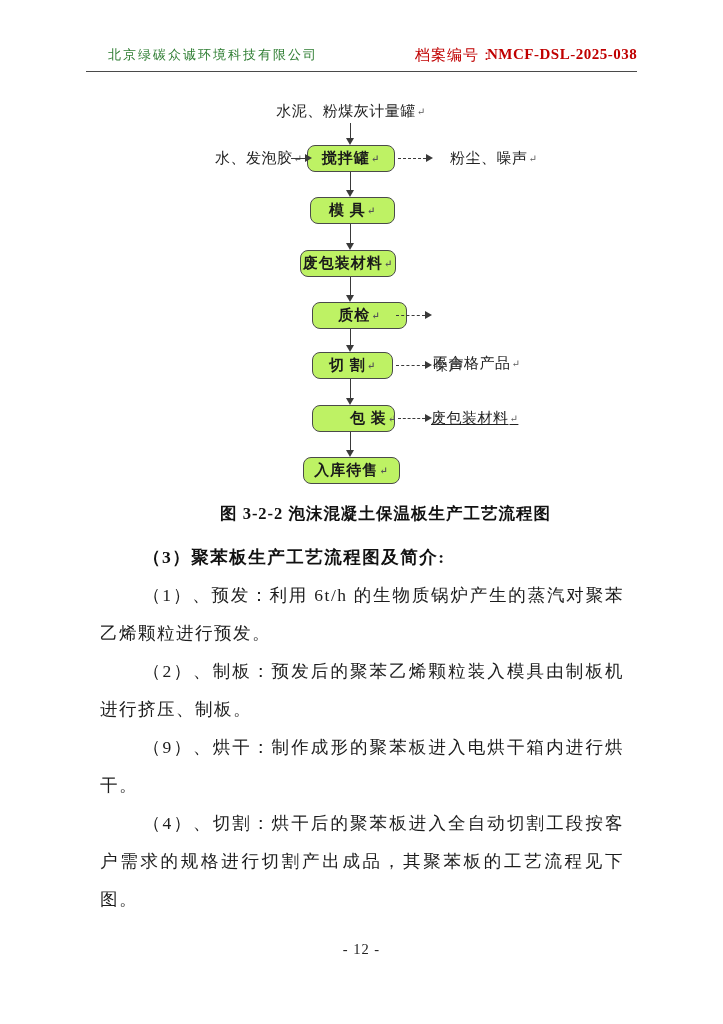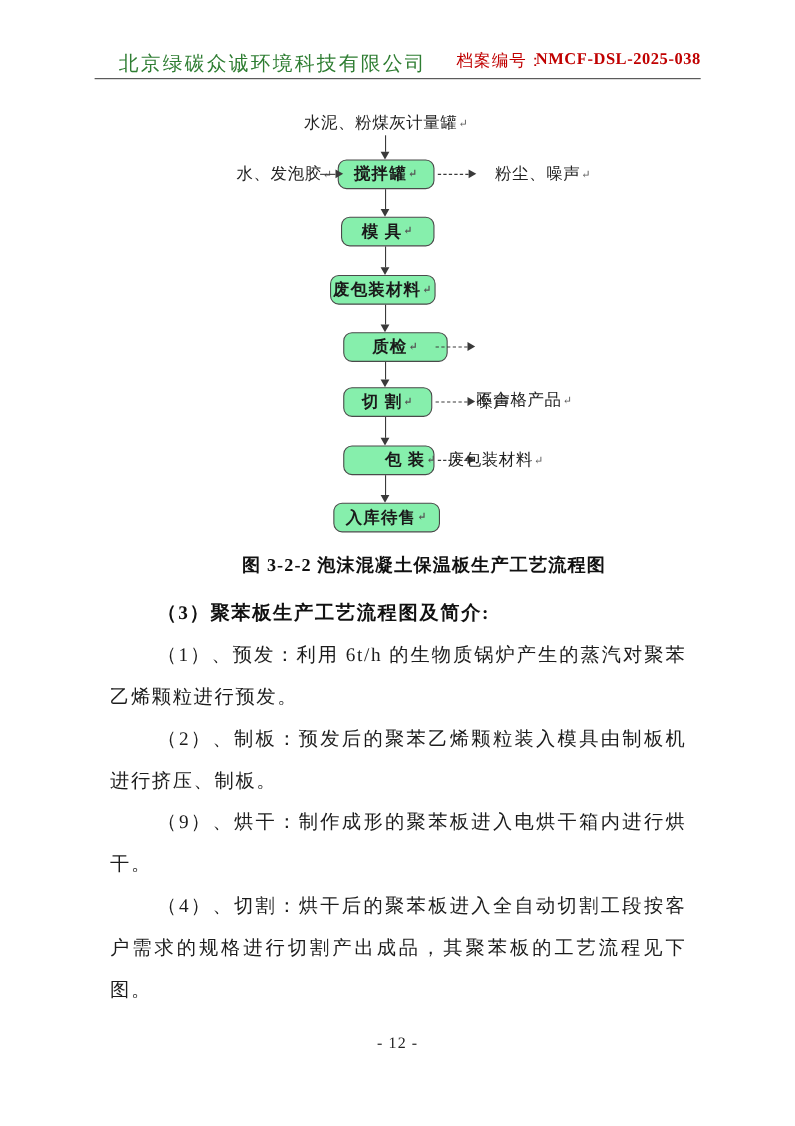--- a/index.html
+++ b/index.html
@@ -11,21 +11,21 @@
     margin: 0 auto;
     background: #ffffff;
     font-family: "Liberation Serif", "DejaVu Serif", serif;
     color: #1f1f1f;
     overflow: hidden;
   }
 
   
   .hdr-company {
     position: absolute; left: 108px; top: 46px;
-    font-size: 18px; letter-spacing: 2px; color: #2e7d32;
+    font-size: 13px; letter-spacing: 2px; color: #2e7d32;
   }
   .hdr-archive-label {
     position: absolute; left: 415px; top: 46px;
     font-size: 15px; letter-spacing: 1px; color: #c00000;
   }
   .hdr-archive-number {
     position: absolute; left: 487px; top: 46px;
     font-size: 15px; letter-spacing: 0.5px; color: #c00000; font-weight: 600;
   }
   .hdr-rule {
@@ -35,21 +35,21 @@
 
   
   .flow { position: absolute; left: 0; top: 95px; width: 723px; height: 398px; }
   .flow-label { position: absolute; font-size: 15px; color: #222; letter-spacing: 0.5px; white-space: nowrap; }
   .crlf { font-size: 10px; color: #555; vertical-align: 1px; margin-left: 1px; }
 
   .fbox {
     position: absolute;
     border: 1.6px solid #4a4a4a;
     border-radius: 8px;
-    background: #86efac;
+    background: #bef264;
     display: flex; align-items: center; justify-content: center;
     font-size: 15px; color: #1a1a1a; letter-spacing: 1px;
     font-weight: 600;
     white-space: nowrap;
   }
 
   .varrow { position: absolute; width: 0; border-left: 1.6px solid #3a3a3a; }
   .varrow .vhead {
     position: absolute; bottom: -7px; left: -5.3px;
     width: 0; height: 0;
@@ -178,21 +178,21 @@
         <span class="vhead"></span>
       </div>
 
     <div class="fbox" style="left:312px; top:310px; width:83px; height:27px;padding-left:40px;">
       <span>包 装</span>
         <span class="crlf">↵</span>
     </div>
     <div class="harrow dashed" style="left:398px; top:323px; width:27px;">
         <span class="hhead"></span>
       </div>
-    <div class="flow-label" style="left:407px; top:314px;">
+    <div class="flow-label" style="left:431px; top:314px;text-decoration:underline;">
       <span>废包装材料</span><span class="crlf">↵</span>
     </div>
 
     <div class="varrow" style="left:350px; top:337px; height:18px;">
         <span class="vhead"></span>
       </div>
 
     <div class="fbox" style="left:303px; top:362px; width:97px; height:27px;">
       <span>入库待售</span>
         <span class="crlf">↵</span>

